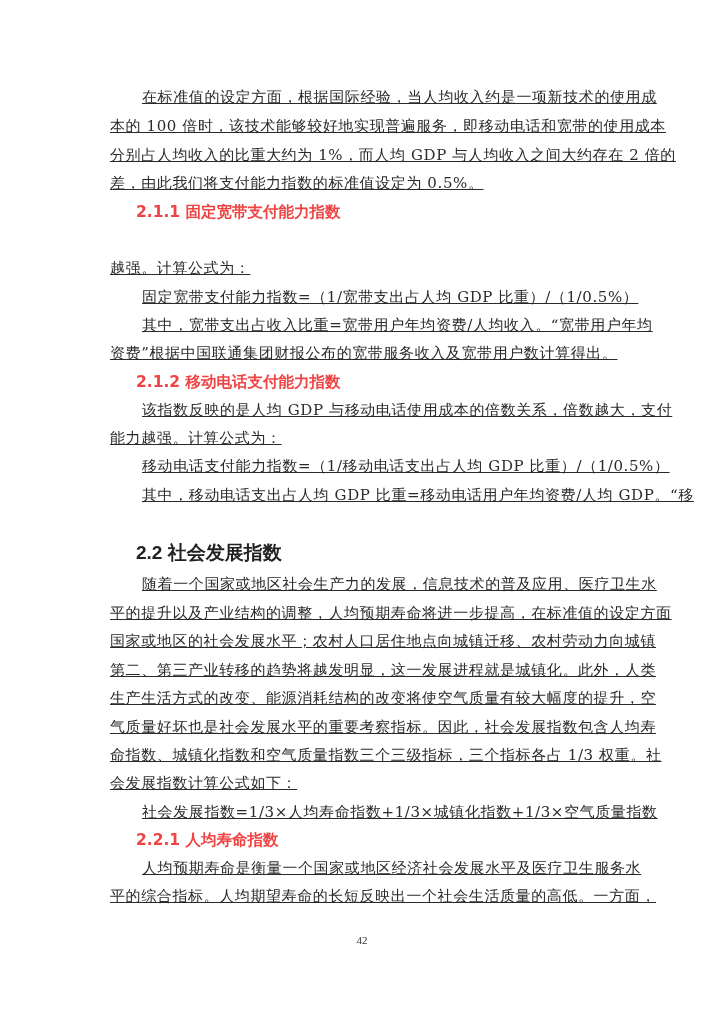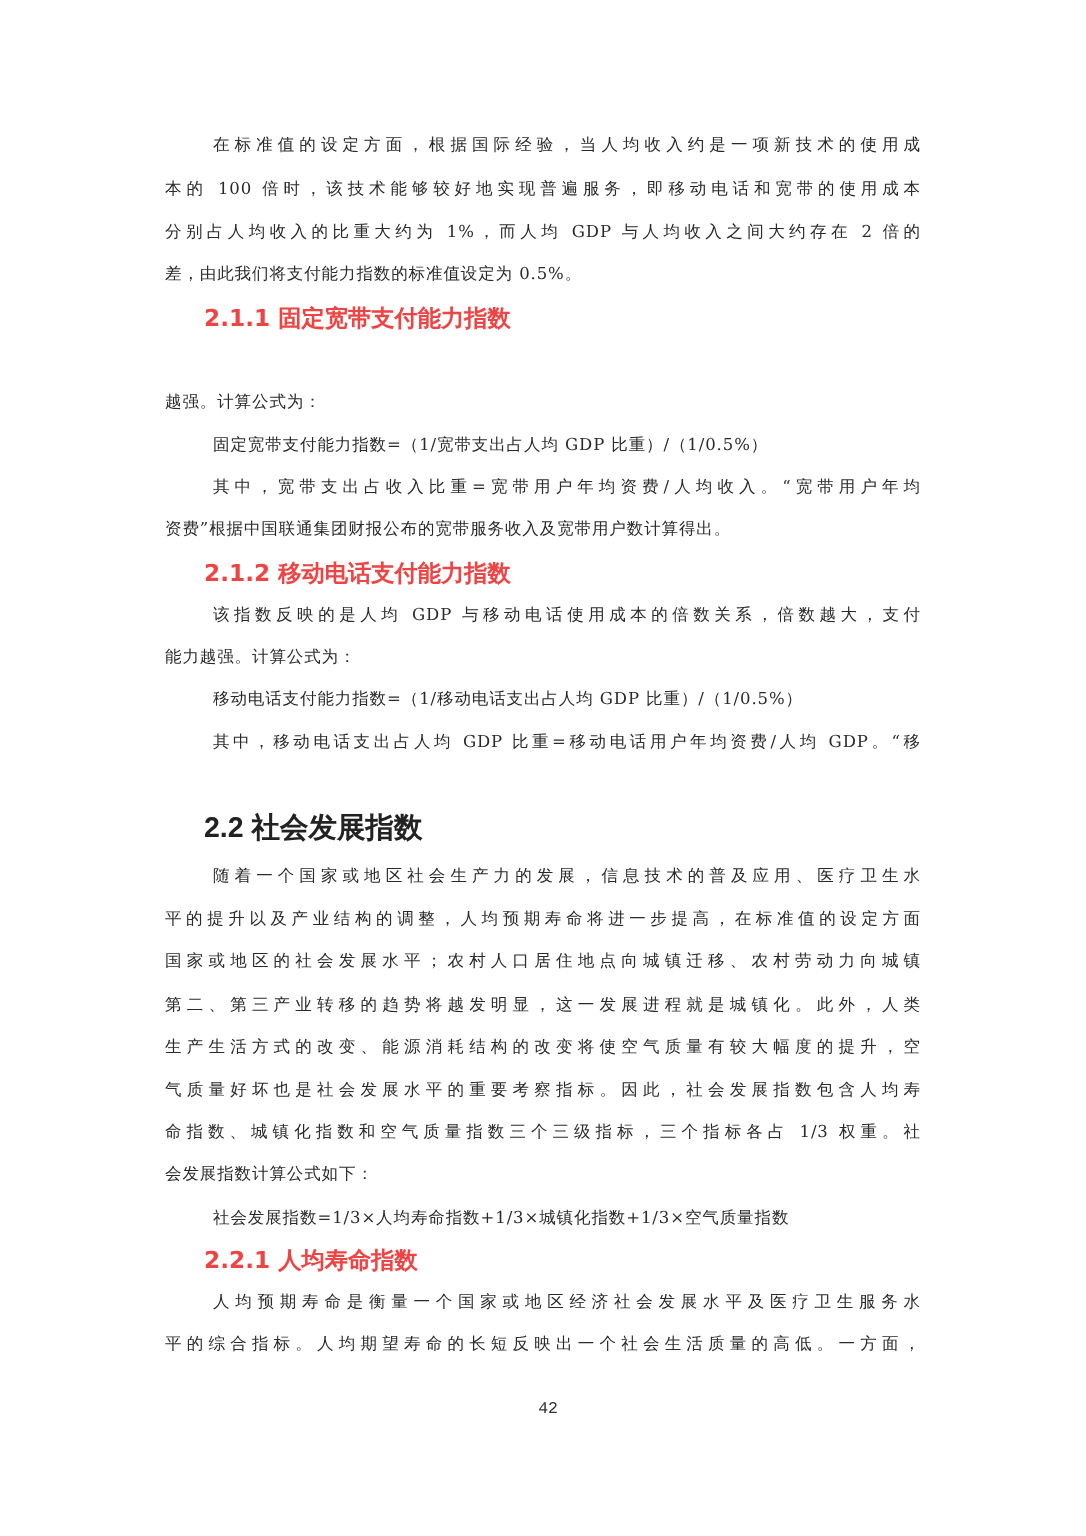--- a/index.html
+++ b/index.html
@@ -1,28 +1,28 @@
 <!DOCTYPE html>
 <html><head>
 <meta charset="utf-8">
 <style>
   html, body { margin: 0; padding: 0; background: #ffffff; }
   body { width: 724px; height: 1024px; position: relative; overflow: hidden;
          font-family: "DejaVu Serif", "Liberation Serif", serif; color: #2a2a2a; }
   .page { position: absolute; left: 0; top: 0; width: 724px; height: 1024px; background: #fff; }
   .line { position: absolute; left: 110px; width: 504px; height: 24px; line-height: 24px;
-          font-size: 11px; white-space: nowrap; letter-spacing: 0.6px; overflow: visible; }
+          font-size: 15px; white-space: nowrap; letter-spacing: 0.6px; overflow: visible; text-decoration: underline; }
   .indent { left: 142px; width: 472px; }
   .justify { text-align: justify; text-align-last: justify; }
   .h3 { position: absolute; left: 136px; height: 24px; line-height: 24px; font-size: 15.5px;
         font-weight: bold; font-family: "DejaVu Sans", "Liberation Sans", sans-serif; color: #ef4444; white-space: nowrap; }
   .h2 { position: absolute; left: 136px; height: 30px; line-height: 30px; font-size: 19px;
         font-weight: bold; font-family: Liberation Sans, sans-serif; color: #222; white-space: nowrap; }
-  .pagenum { position: absolute; left: 352px; top: 934px; width: 20px; text-align: right;
-             font-size: 11px; font-family: Liberation Mono, monospace; color: #333; }
+  .pagenum { position: absolute; left: 352px; top: 934px; width: 20px; text-align: center;
+             font-size: 11px; font-family: Liberation Serif, serif; color: #333; }
 </style>
 </head>
 <body>
 
 <div class="page">
 
   <div class="line indent justify" style="top:85px">在标准值的设定方面，根据国际经验，当人均收入约是一项新技术的使用成</div>
   <div class="line justify" style="top:114px">本的 100 倍时，该技术能够较好地实现普遍服务，即移动电话和宽带的使用成本</div>
   <div class="line justify" style="top:143px">分别占人均收入的比重大约为 1%，而人均 GDP 与人均收入之间大约存在 2 倍的</div>
   <div class="line" style="top:171px">差，由此我们将支付能力指数的标准值设定为 0.5%。</div>

